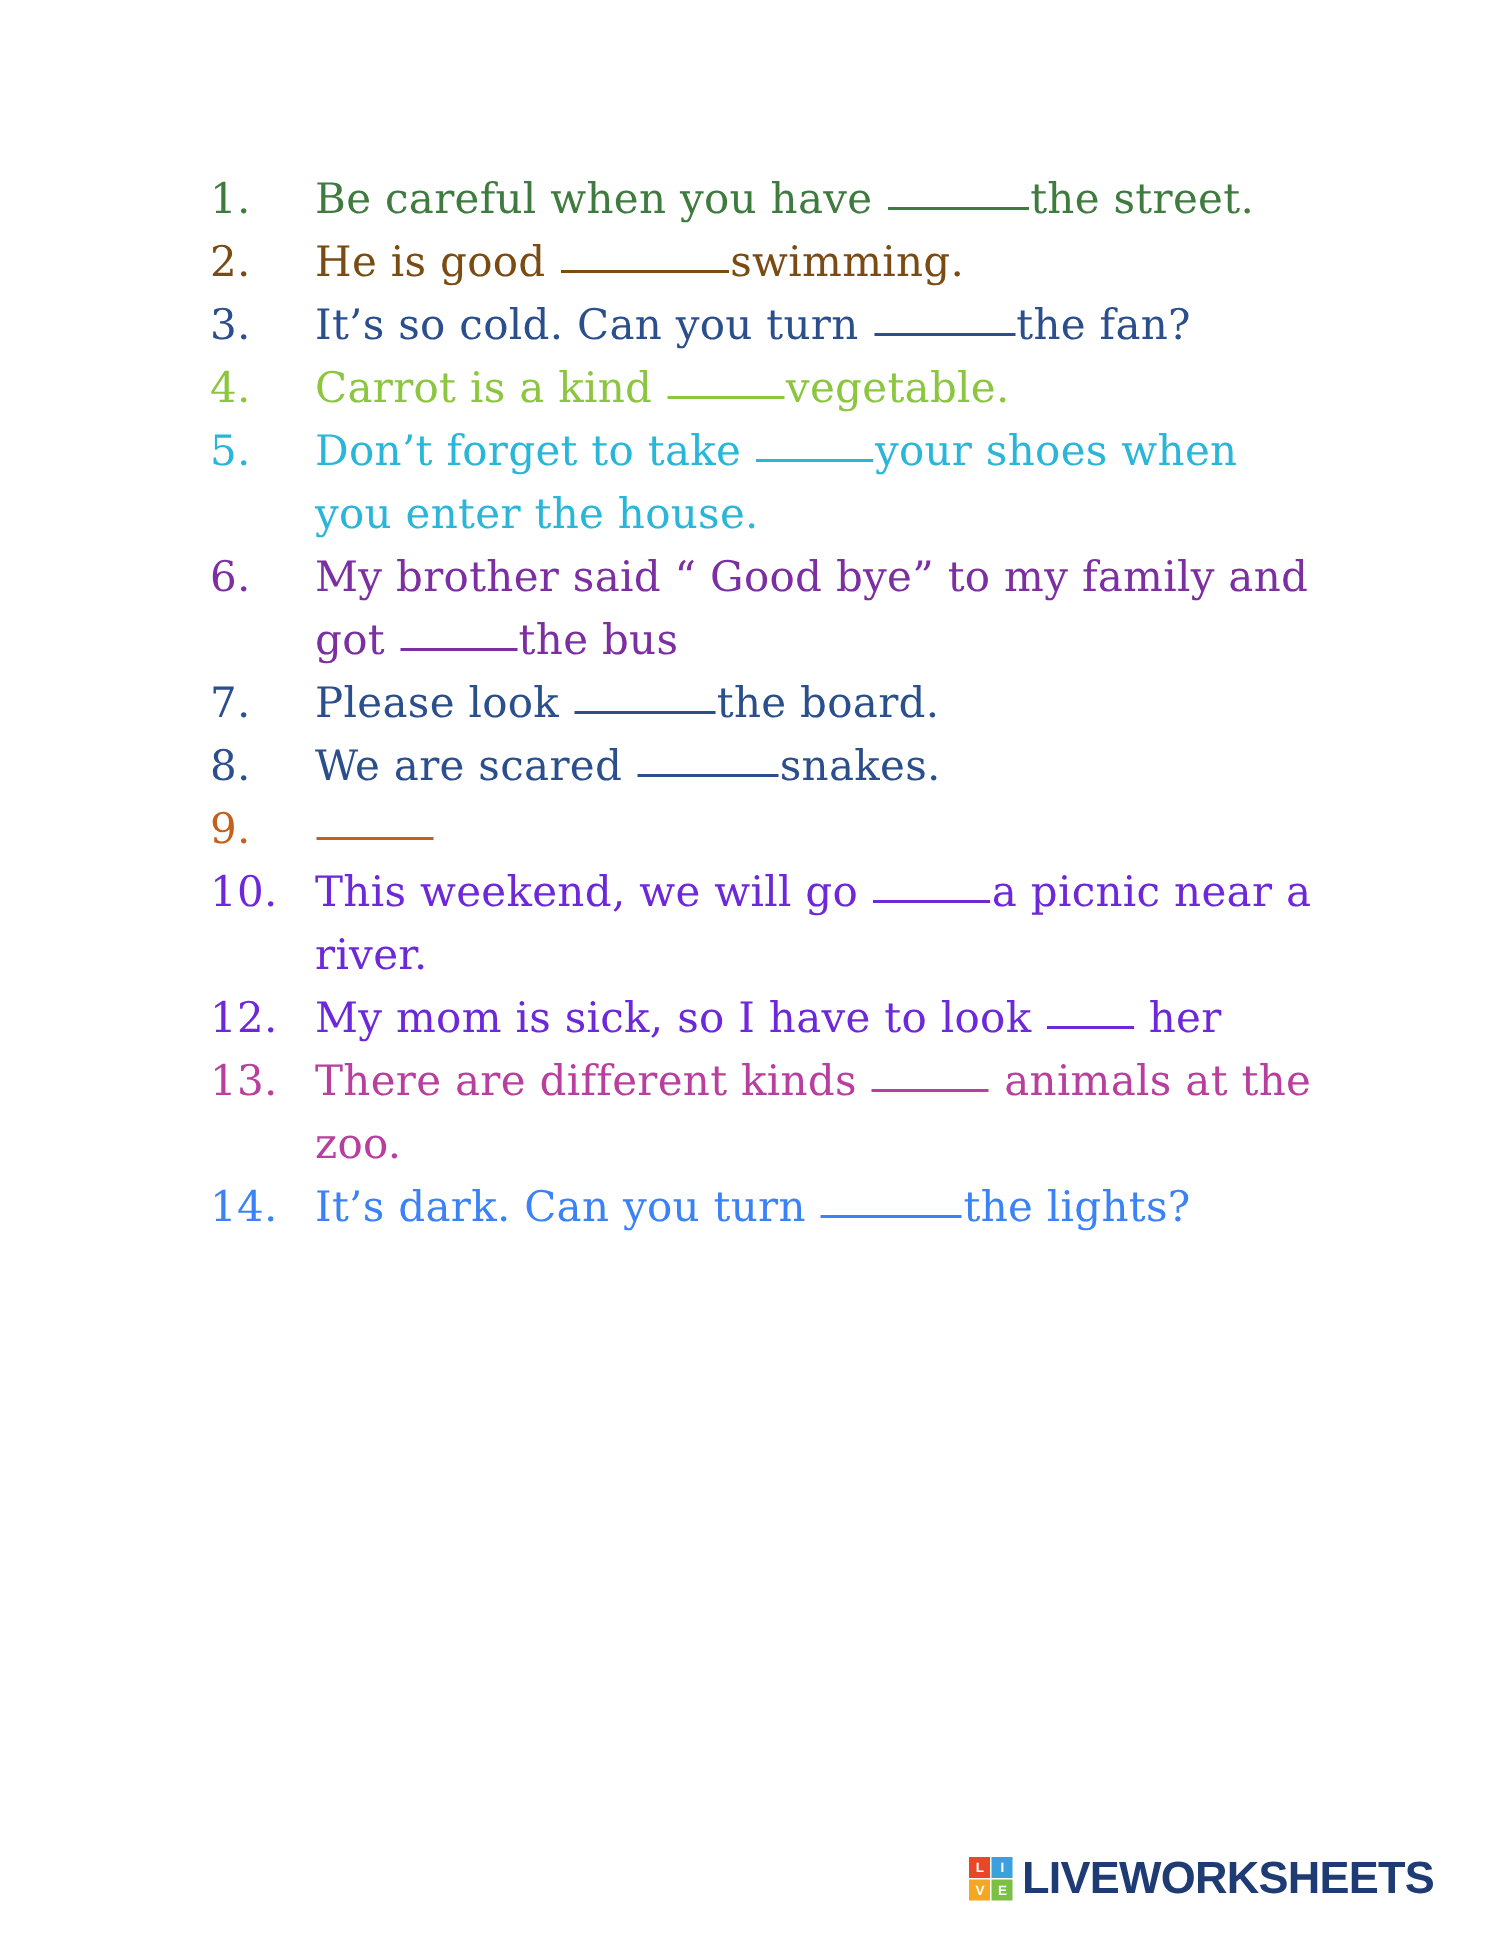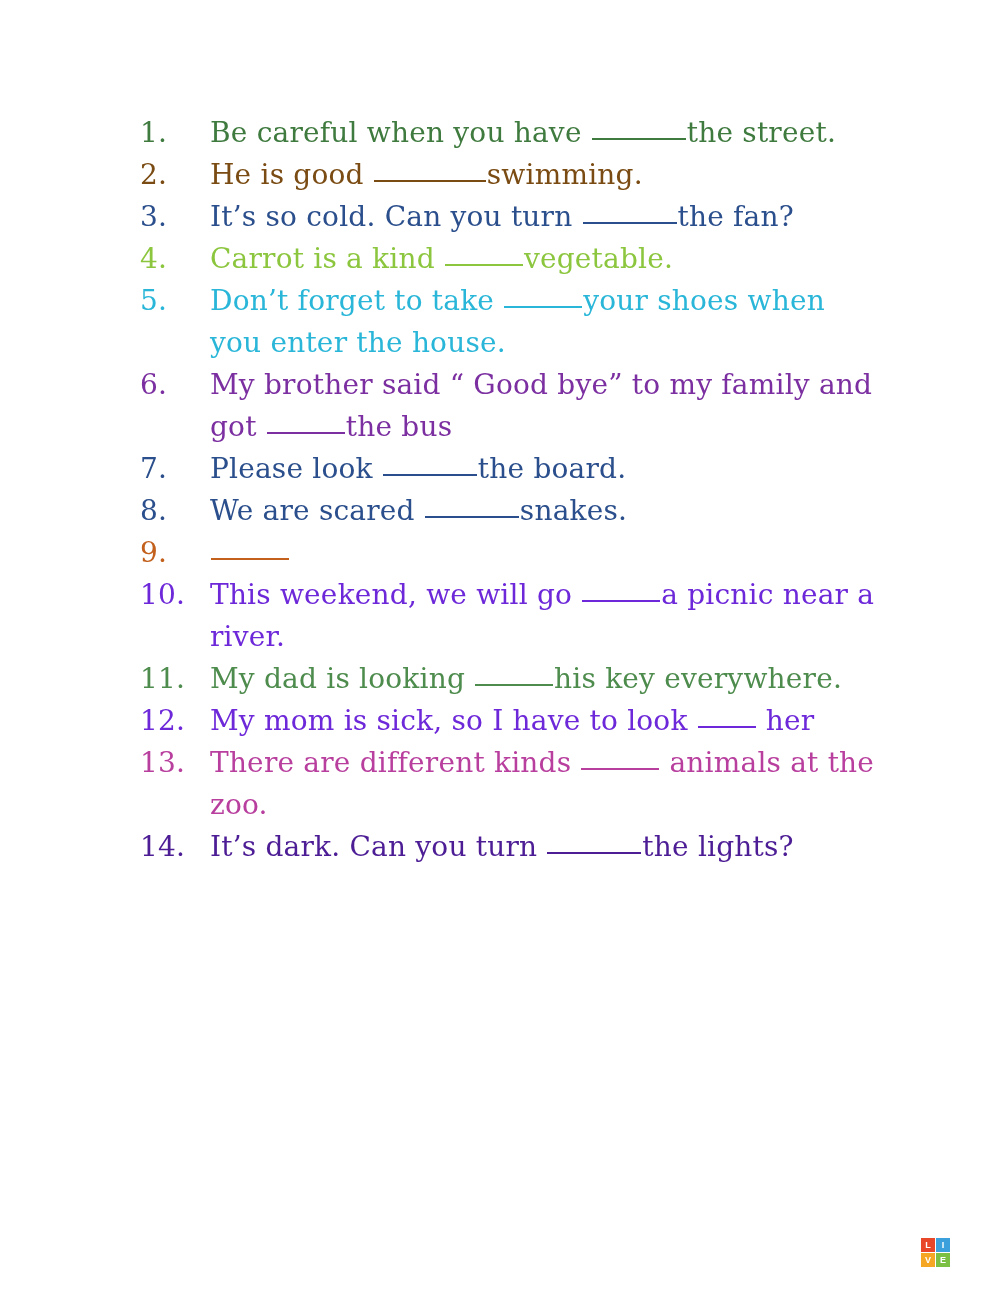--- a/index.html
+++ b/index.html
@@ -132,39 +132,36 @@
         <span class="txt"><span>We are scared </span><span class="blank b-lg"></span><span>snakes.</span></span>
       </div>
       <div class="item" style="color: rgb(194, 96, 28);">
         <span class="num">9.</span>
         <span class="txt"><span class="blank b-md"></span></span>
       </div>
       <div class="item" style="color: #6d28d9;">
         <span class="num">10.</span>
         <span class="txt"><span>This weekend, we will go </span><span class="blank b-md"></span><span>a picnic near a river.</span></span>
       </div>
-      <div class="item" style="color: rgb(78, 140, 78);">
-        <span class="num">11.</span>
-        <span class="txt"><span>My dad is looking </span><span class="blank b-md"></span><span>his key everywhere.</span></span>
-      </div>
       <div class="item" style="color: #6d28d9;">
         <span class="num">12.</span>
         <span class="txt"><span>My mom is sick, so I have to look </span><span class="blank b-sm"></span><span> her</span></span>
       </div>
       <div class="item" style="color: rgb(184, 63, 158);">
         <span class="num">13.</span>
         <span class="txt"><span>There are different kinds </span><span class="blank b-md"></span><span> animals at the zoo.</span></span>
       </div>
-      <div class="item" style="color: #4c1d95;">
+      <div class="item" style="color: #3b82f6;">
         <span class="num">14.</span>
         <span class="txt"><span>It’s dark. Can you turn </span><span class="blank b-lg"></span><span>the lights?</span></span>
       </div>
     </div>
 
   <div class="footer">
     <span class="lw-mark">
       <span class="lw-cell lw-l">L</span>
       <span class="lw-cell lw-i">I</span>
       <span class="lw-cell lw-v">V</span>
       <span class="lw-cell lw-e">E</span>
     </span>
+    <span class="lw-word">LIVEWORKSHEETS</span>
   </div>
 </div>
 
 </body></html>

